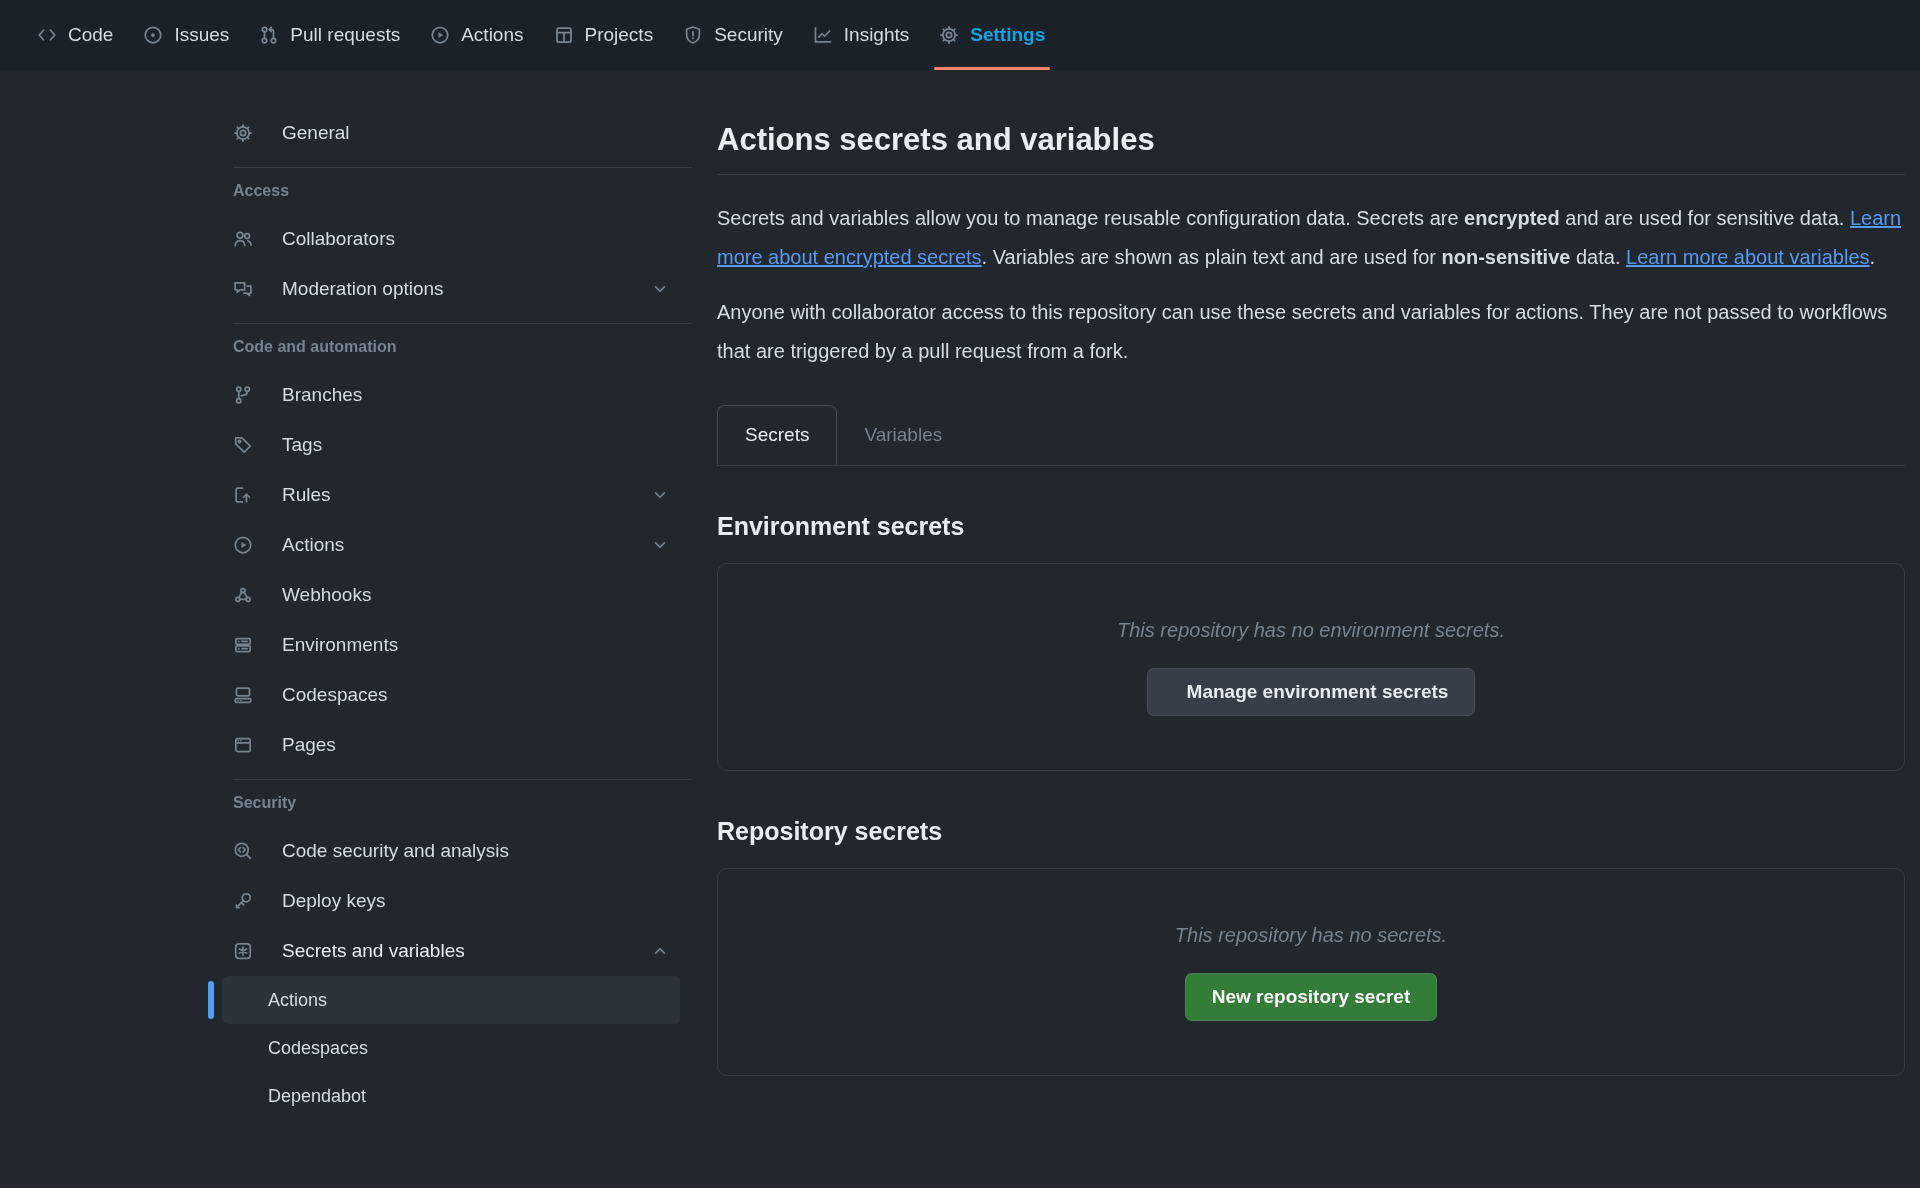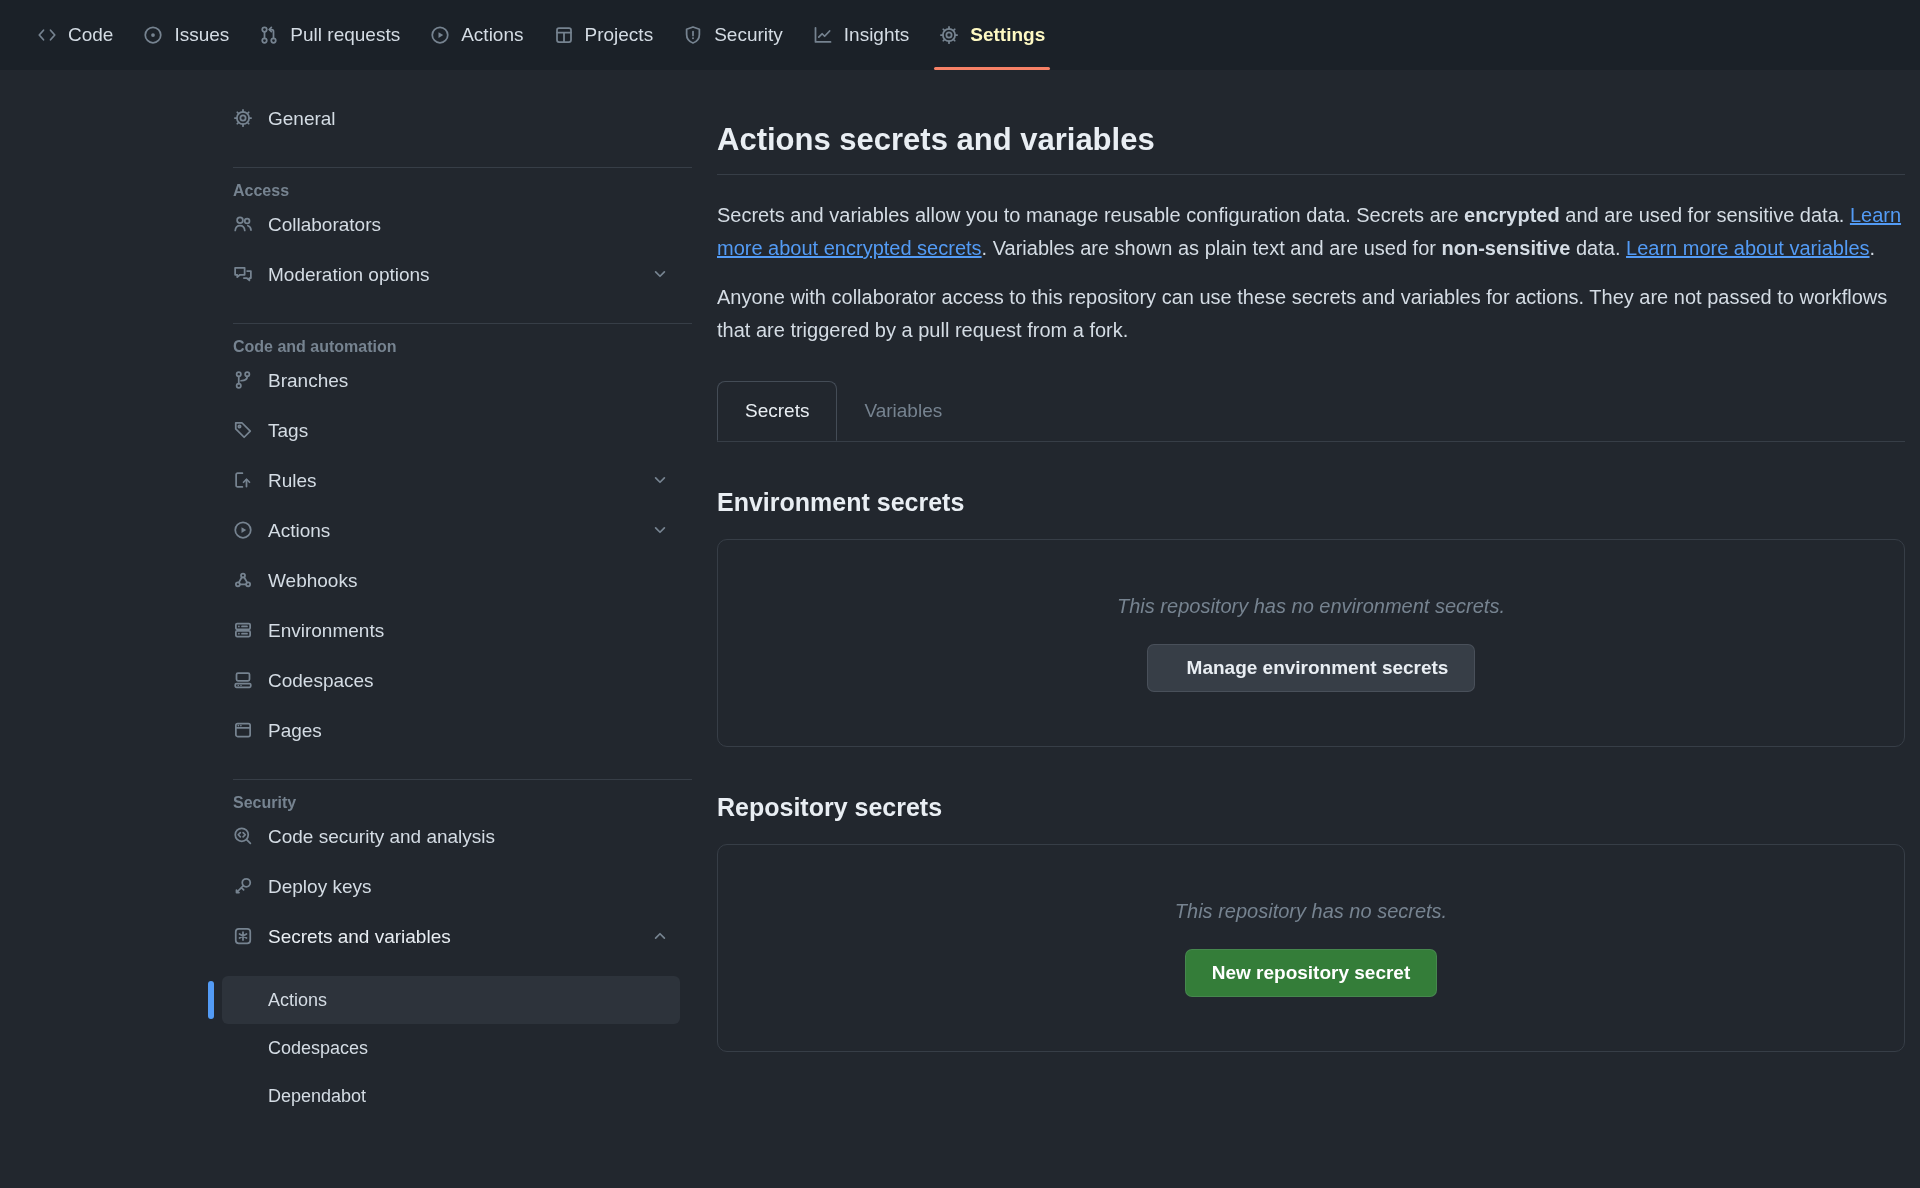--- a/index.html
+++ b/index.html
@@ -32,33 +32,33 @@
   
   .topnav{
     height:70px; background:var(--nav-bg);
     display:flex; align-items:center; padding:0 8px 0 22px;text-align:center;
   }
   .nav-item{
     position:relative; height:70px; display:flex; align-items:center; gap:11px;
     padding:0 15px; font-size:19px; color:var(--text); cursor:pointer; white-space:nowrap;
   }
   .nav-item .ni-icon{ color:var(--muted); display:flex; }
-  .nav-item.active{ font-weight:700; color:#fef9c3; }
+  .nav-item.active{ font-weight:700; color:#0ea5e9; }
   .nav-item.active::after{
     content:""; position:absolute; left:10px; right:10px; bottom:0; height:3px;
     border-radius:3px; background:var(--accent);
   }
 
   
   .layout{ display:flex; align-items:flex-start; }
 
   
   .sidebar{ width:484px; margin-left:208px; flex:none; padding-top:38px; font-size:19px; }
   .side-item{
-    height:50px; display:flex; gap:15px;
+    height:50px; display:flex; align-items:center; gap:29px;
     padding-left:25px; padding-right:0; color:var(--text); cursor:pointer;
   }
   .side-item .si-icon{ color:var(--muted); display:flex; }
   .side-item .chev{ margin-left:auto; margin-right:22px; color:var(--muted); display:flex; }
   .side-item.bold{ font-weight:400; color:var(--text-bright); }
   .side-divider{ border-top:1px solid var(--border); margin:9px 0 0 25px; }
   .side-header{
     margin:14px 0 14px; padding-left:25px;
     font-size:16px; font-weight:700; color:var(--muted);
   }
@@ -72,21 +72,21 @@
     content:""; position:absolute; left:-14px; top:5px; width:6px; height:38px;
     border-radius:3px; background:var(--bar-blue);
   }
 
   
   .main{ width:1188px; margin-left:25px; padding-top:52px; }
   h1.page-title{
     font-size:31px; font-weight:600; color:var(--text-bright); line-height:36px;
     padding-bottom:16px; border-bottom:1px solid var(--border);
   }
-  p.intro{ margin-top:24px; font-size:20px; line-height:33px; color:var(--text); }
+  p.intro{ margin-top:24px; font-size:20px; line-height:39px; color:var(--text); }
   p.intro + p.intro{ margin-top:16px; }
   p.intro b{ font-weight:700; }
   a.link{ color:var(--link); text-decoration:underline; cursor:pointer; }
 
   .tabnav{ margin-top:34px; display:flex; border-bottom:1px solid var(--border); }
   .tab{
     height:60px; display:flex; align-items:center; padding:0 27px;
     font-size:19px; color:var(--muted); cursor:pointer;
   }
   .tab.active{

